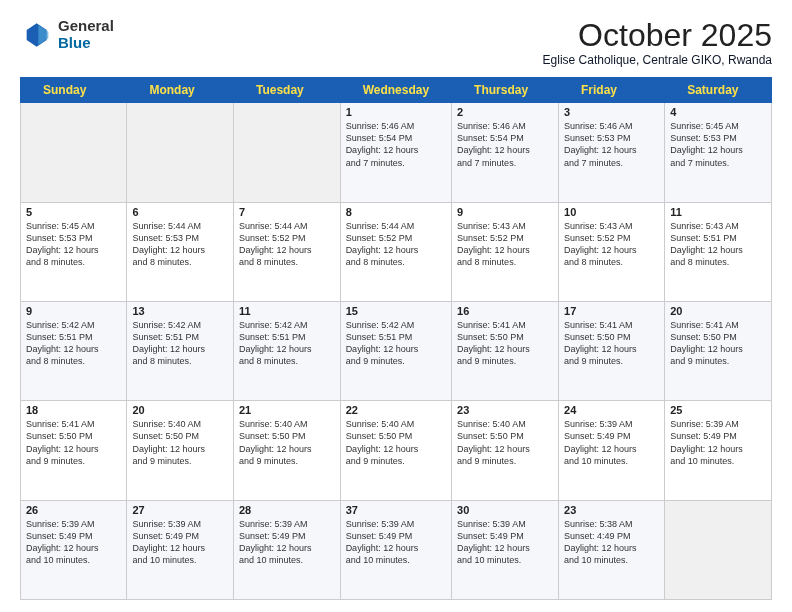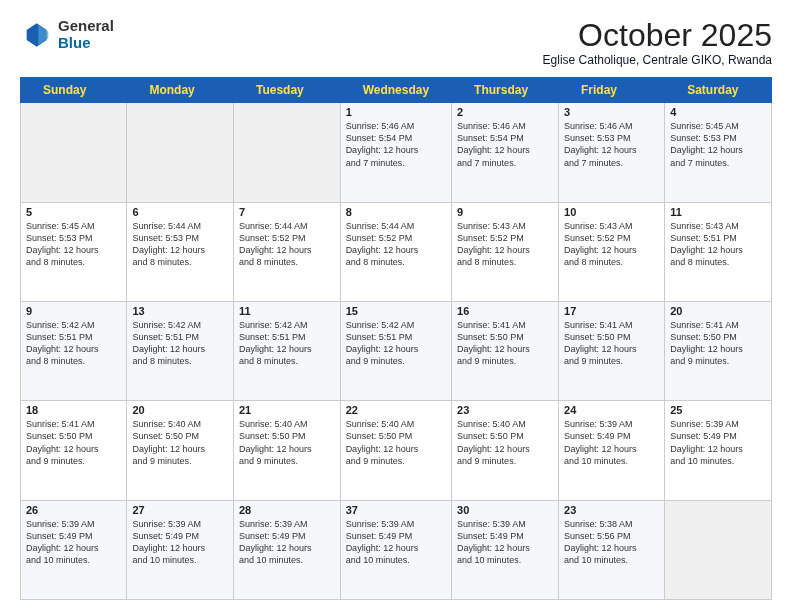--- a/index.html
+++ b/index.html
@@ -358,21 +358,21 @@
           <td>
             <span class="day-number">30</span>
             <div class="cell-text" style="white-space: pre-line;">Sunrise: 5:39 AM
 Sunset: 5:49 PM
 Daylight: 12 hours
 and 10 minutes.</div>
           </td>
           <td>
             <span class="day-number">23</span>
             <div class="cell-text" style="white-space: pre-line;">Sunrise: 5:38 AM
-Sunset: 5:56 PM
+Sunset: 4:49 PM
 Daylight: 12 hours
 and 10 minutes.</div>
           </td>
           <td class="empty-cell"></td>
         </tr>
       </tbody>
   </table>
 </div>
 
 </body></html>

